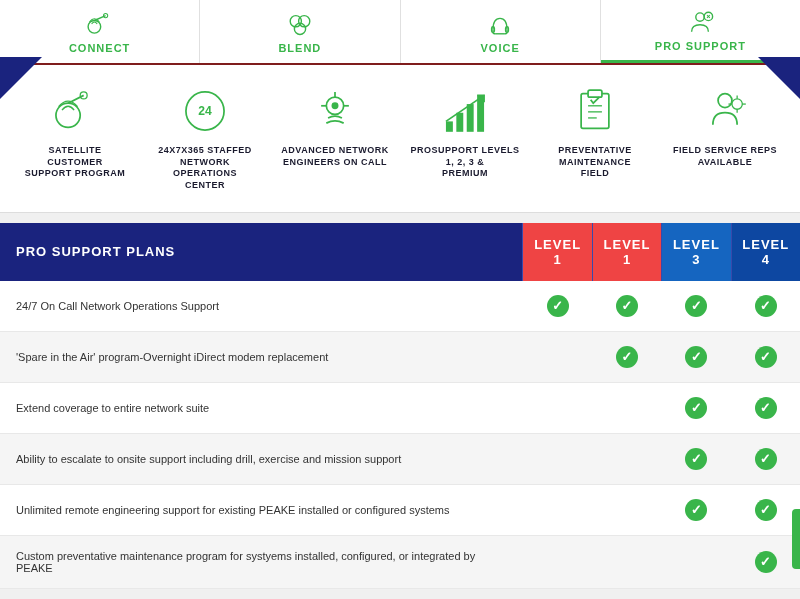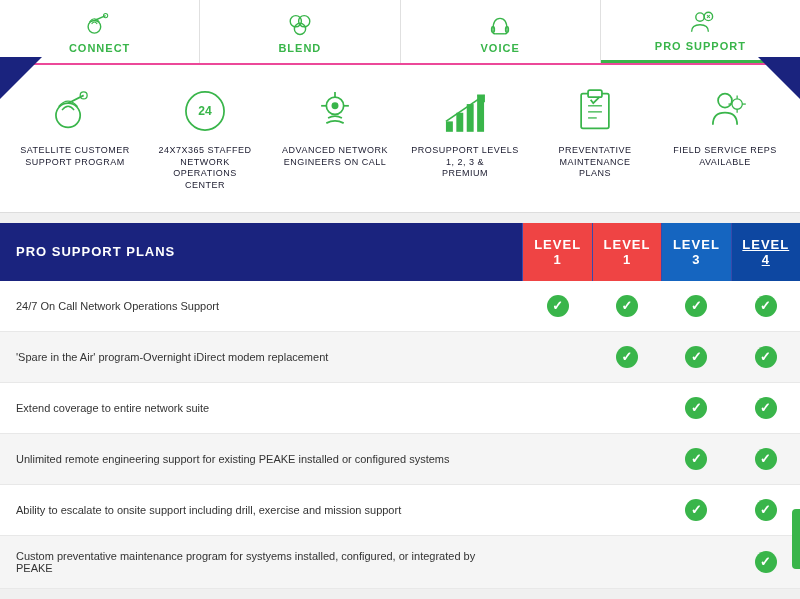--- a/index.html
+++ b/index.html
@@ -2,21 +2,21 @@
 <html><head>
   <meta charset="utf-8">
   <style>
     * { box-sizing: border-box; margin: 0; padding: 0; }
     body { font-family: Arial, sans-serif; background: #f0f0f0; width: 800px; overflow-x: hidden; }
 
     
     .nav-tabs {
       display: flex;
       background: #fff;
-      border-bottom: 2px solid #ec4899;
+      border-bottom: 2px solid #7f1d1d;
     }
     .nav-tab {
       flex: 1;
       display: flex;
       flex-direction: column;
       align-items: center;
       justify-content: center;
       padding: 8px 4px;
       cursor: pointer;
       border-right: 1px solid #e0e0e0;
@@ -49,21 +49,21 @@
     .feature-item {
       display: flex;
       flex-direction: column;
       align-items: center;
       text-align: center;
       width: 110px;
     }
     .feature-item svg { width: 52px; height: 52px; }
     .feature-label {
       font-size: 9px;
-      font-weight: 400;
+      font-weight: 700;
       color: #1a1a2e;
       margin-top: 8px;
       letter-spacing: 0.5px;
       line-height: 1.3;
       text-align: center;
     }
 
     
     .table-section {
       padding: 10px 0 10px 0;
@@ -83,21 +83,21 @@
       padding: 14px 10px;
       text-align: left;
     }
     .support-table thead th.level-header {
       text-align: center;
       width: 65px;
       background: #ef4444;
       border-left: 1px solid #3949ab;
     }
     .support-table thead th.level-header.level3 { background: #1565c0; }
-    .support-table thead th.level-header.level4 { background: #0d47a1; text-decoration: underline; }
+    .support-table thead th.level-header.level4 { background: #0d47a1; }
 
     .support-table tbody tr {
       background: #fff;
       border-bottom: 1px solid #e8e8e8;
     }
     .support-table tbody tr:nth-child(even) {
       background: #f5f5f5;
     }
     .support-table tbody td {
       padding: 14px 10px;
@@ -247,21 +247,21 @@
     <div class="feature-item">
       <svg viewBox="0 0 60 60" fill="none" xmlns="http://www.w3.org/2000/svg">
         <rect x="14" y="10" width="32" height="40" rx="2" stroke="#39b54a" stroke-width="2" fill="none"></rect>
         <line x1="22" y1="24" x2="38" y2="24" stroke="#39b54a" stroke-width="1.5"></line>
         <line x1="22" y1="31" x2="38" y2="31" stroke="#39b54a" stroke-width="1.5"></line>
         <line x1="22" y1="38" x2="32" y2="38" stroke="#39b54a" stroke-width="1.5"></line>
         <rect x="22" y="6" width="16" height="8" rx="2" stroke="#39b54a" stroke-width="2" fill="#fff"></rect>
         <polyline points="25,17 28,21 35,14" stroke="#39b54a" stroke-width="2" fill="none"></polyline>
       </svg>
       <div class="feature-label" style="white-space:pre-line;">PREVENTATIVE MAINTENANCE
-PLANS</div>
+FIELD</div>
     </div>
 
     <div class="feature-item">
       <svg viewBox="0 0 60 60" fill="none" xmlns="http://www.w3.org/2000/svg">
         <circle cx="30" cy="18" r="8" stroke="#39b54a" stroke-width="2" fill="none"></circle>
         <path d="M16 46 Q16 32 30 32 Q44 32 44 46" stroke="#39b54a" stroke-width="2" fill="none"></path>
         <circle cx="44" cy="22" r="6" stroke="#39b54a" stroke-width="1.5" fill="none"></circle>
         <line x1="44" y1="16" x2="44" y2="12" stroke="#39b54a" stroke-width="1.5"></line>
         <line x1="50" y1="22" x2="54" y2="22" stroke="#39b54a" stroke-width="1.5"></line>
         <line x1="38" y1="22" x2="34" y2="22" stroke="#39b54a" stroke-width="1.5"></line>
@@ -299,28 +299,28 @@
             <td class="check-cell"><span class="check-icon">✓</span></td>
           </tr>
           <tr>
             <td style="padding-left: 16px;">Extend coverage to entire network suite</td>
             <td class="check-cell"></td>
             <td class="check-cell"></td>
             <td class="check-cell"><span class="check-icon">✓</span></td>
             <td class="check-cell"><span class="check-icon">✓</span></td>
           </tr>
           <tr>
+            <td style="padding-left: 16px;">Ability to escalate to onsite support including drill, exercise and mission support</td>
+            <td class="check-cell"></td>
+            <td class="check-cell"></td>
+            <td class="check-cell"><span class="check-icon">✓</span></td>
+            <td class="check-cell"><span class="check-icon">✓</span></td>
+          </tr>
+          <tr>
             <td style="padding-left: 16px;">Unlimited remote engineering support for existing PEAKE installed or configured systems</td>
-            <td class="check-cell"></td>
-            <td class="check-cell"></td>
-            <td class="check-cell"><span class="check-icon">✓</span></td>
-            <td class="check-cell"><span class="check-icon">✓</span></td>
-          </tr>
-          <tr>
-            <td style="padding-left: 16px;">Ability to escalate to onsite support including drill, exercise and mission support</td>
             <td class="check-cell"></td>
             <td class="check-cell"></td>
             <td class="check-cell"><span class="check-icon">✓</span></td>
             <td class="check-cell"><span class="check-icon">✓</span></td>
           </tr>
           <tr>
             <td style="padding-left: 16px;">Custom preventative maintenance program for systyems installed, configured, or integrated by PEAKE</td>
             <td class="check-cell"></td>
             <td class="check-cell"></td>
             <td class="check-cell"></td>

